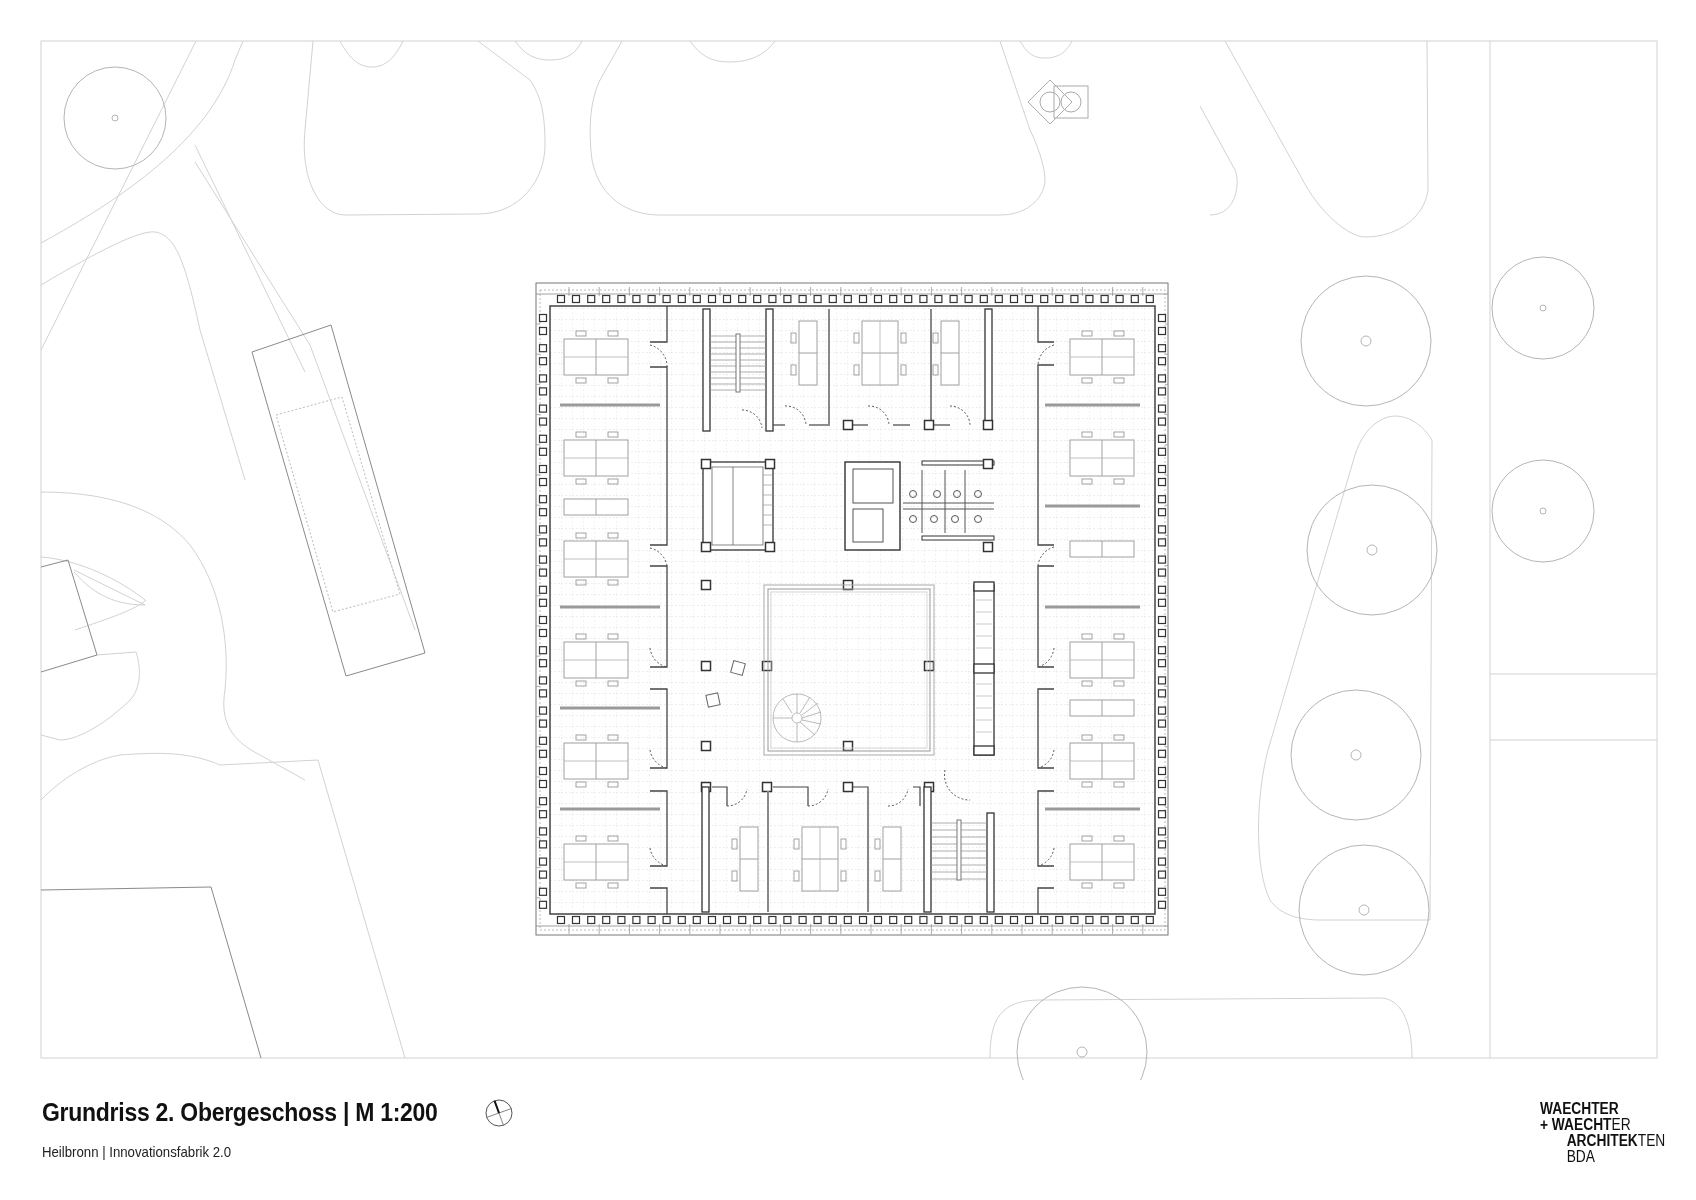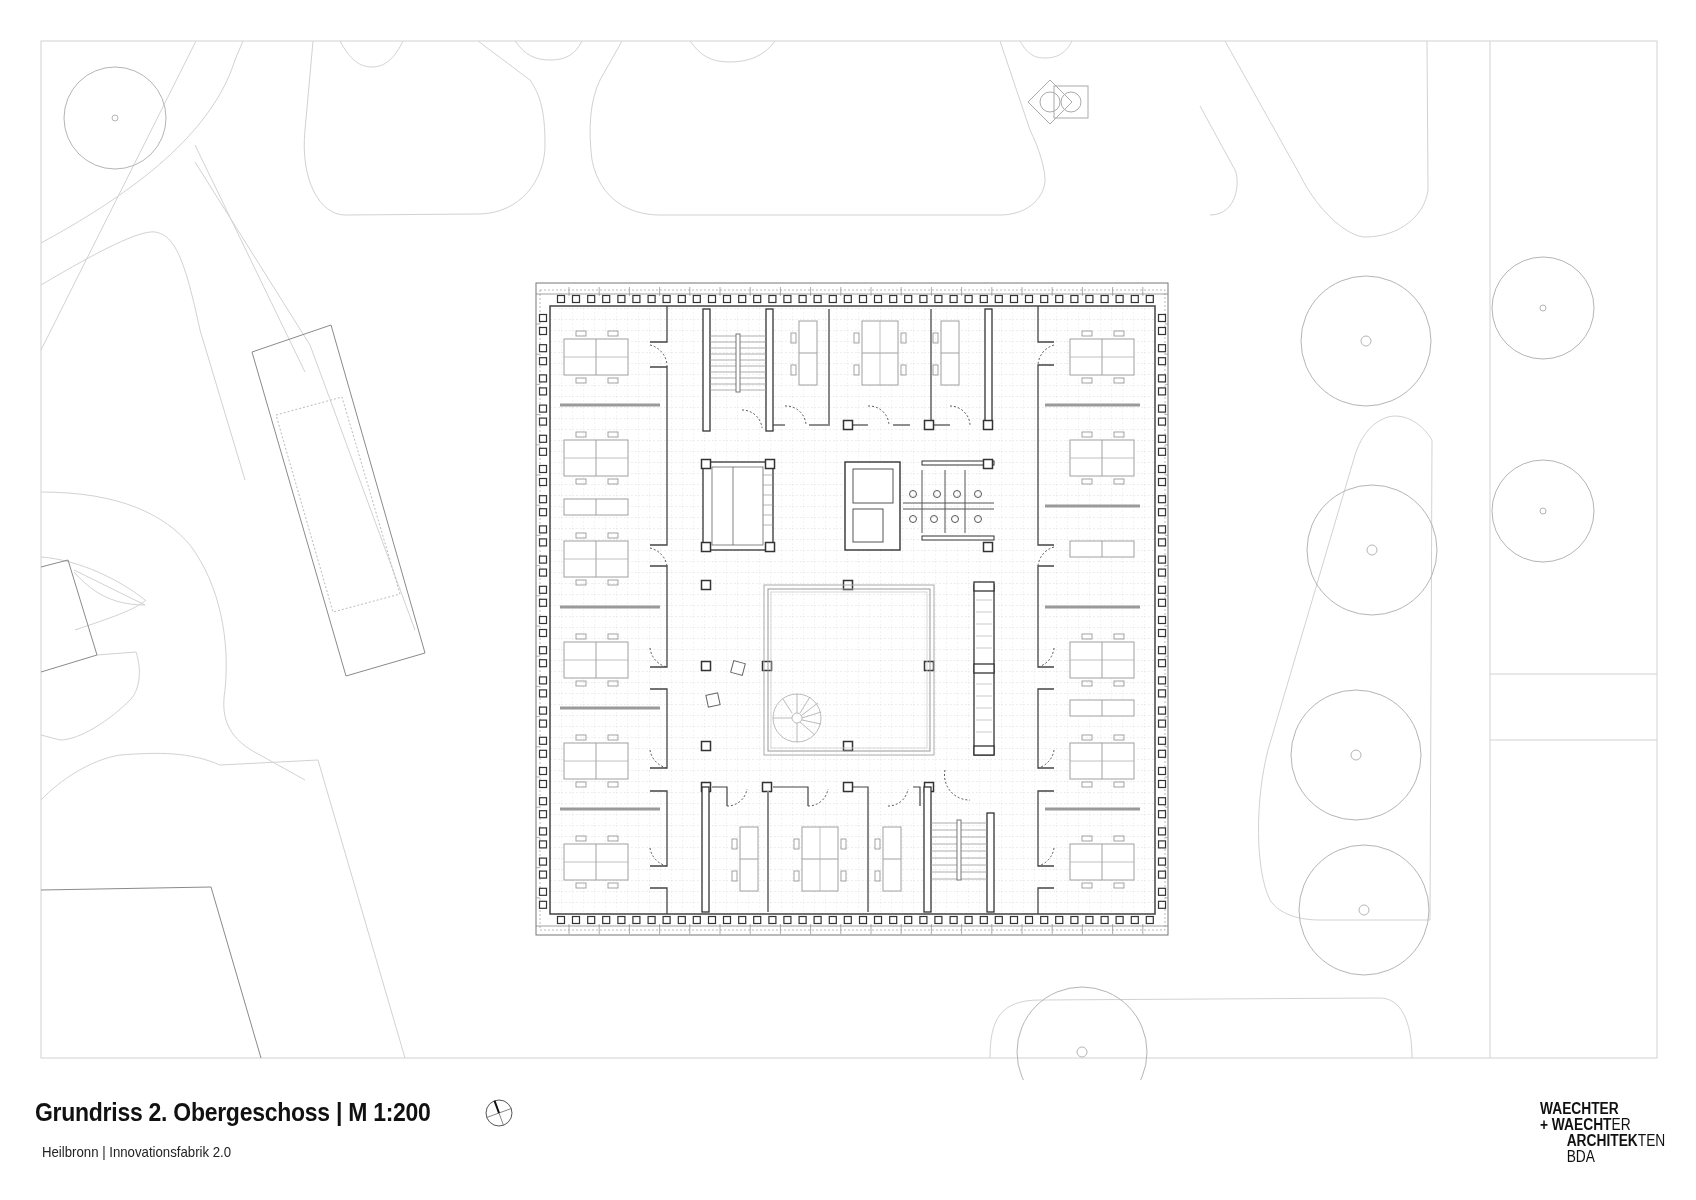--- a/index.html
+++ b/index.html
@@ -1,18 +1,18 @@
 <!DOCTYPE html>
 <html><head>
 <meta charset="utf-8">
 <style>
   html, body { margin: 0; padding: 0; background: #ffffff; }
   body { width: 1696px; height: 1200px; position: relative; overflow: hidden; font-family: "Liberation Sans", sans-serif; }
   #plan-svg { position: absolute; left: 0; top: 0; width: 1696px; height: 1080px; }
-  .title-block { position: absolute; left: 35px; top: 1098px; }
+  .title-block { position: absolute; left: 42px; top: 1098px; }
   .title { font-family: "Liberation Sans", sans-serif; font-weight: bold; font-size: 25px; color: #111; letter-spacing: -0.3px; display: inline-block; vertical-align: middle; transform: scaleX(0.92); transform-origin: left center; }
   .north-arrow { position: absolute; left: 484px; top: 1098px; width: 30px; height: 30px; }
   .subtitle { position: absolute; left: 42px; top: 1143px; font-family: "Liberation Sans", sans-serif; font-size: 15px; color: #222; transform: scaleX(0.88); transform-origin: left center; }
   .logo { position: absolute; left: 1540px; top: 1101px; font-family: "Liberation Sans", sans-serif; font-size: 16px; line-height: 16px; color: #111; transform: scaleX(0.86); transform-origin: left top; }
   .logo .line { white-space: nowrap; }
   .logo b { font-weight: bold; }
   .logo .thin { font-weight: normal; }
 </style>
 </head>
 <body>

